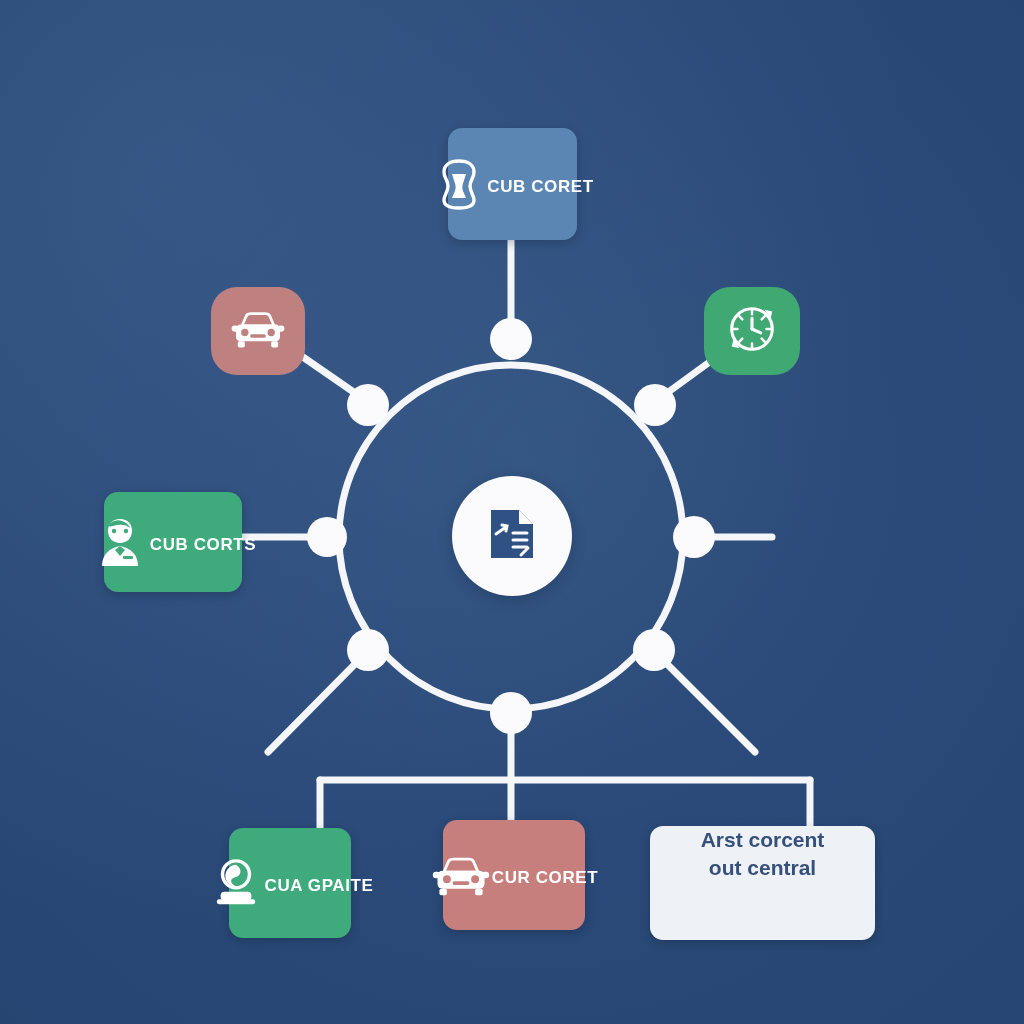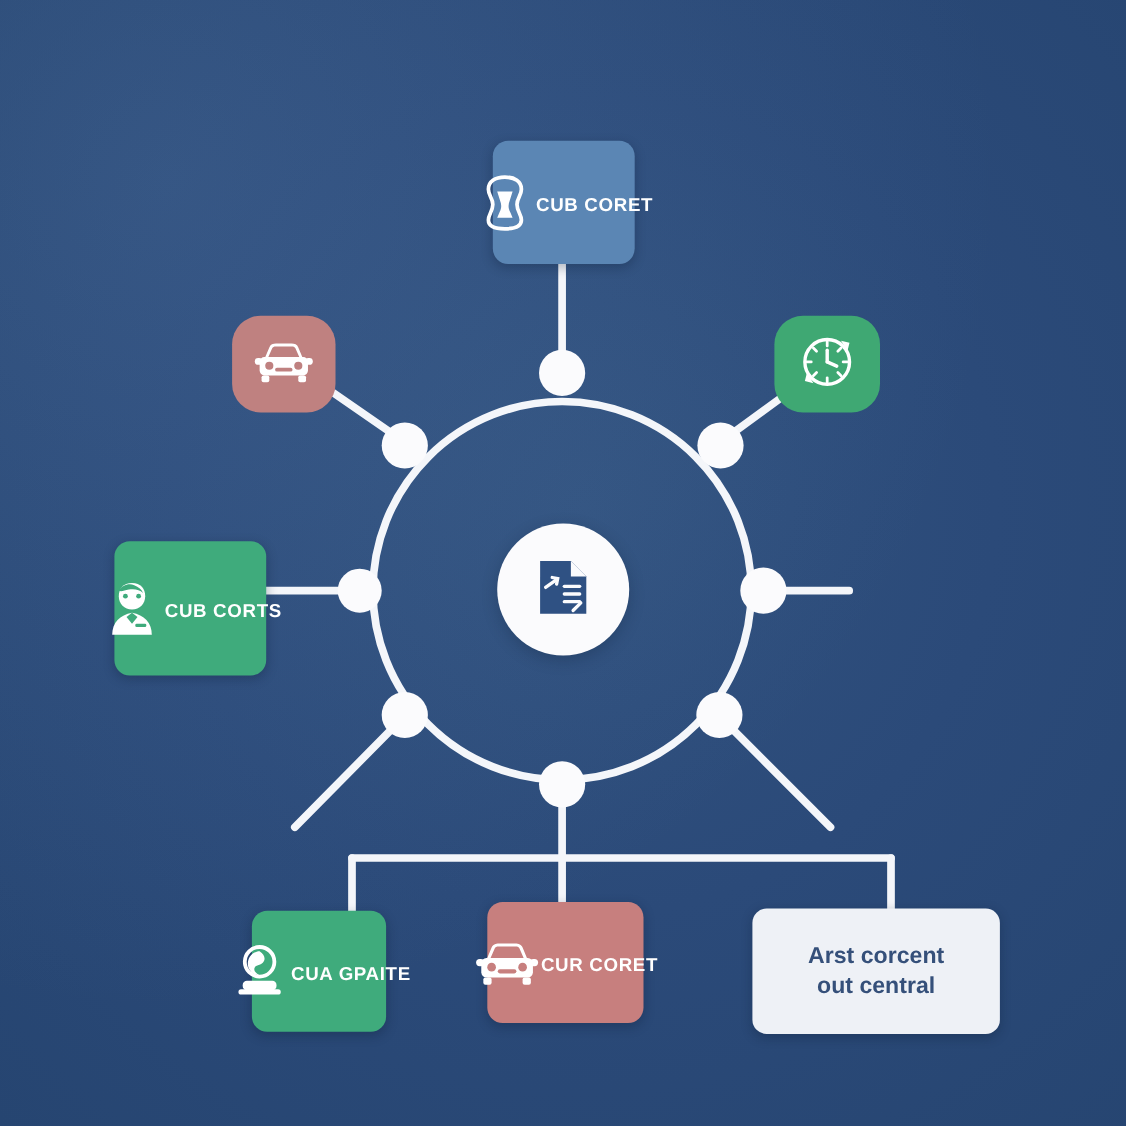--- a/index.html
+++ b/index.html
@@ -47,45 +47,45 @@
     font-size: 17px;
     font-weight: 600;
     letter-spacing: 0.6px;
     margin-top: 5px;
     text-align: center;
     white-space: nowrap;
   }
 
   
   .card-top     { left: 448px; top: 128px;  width: 129px; height: 112px; background: #5b86b4; }
-  .card-left    { left: 104px; top: 492px;  width: 138px; height: 122px; background: #3fab7c; }
+  .card-left    { left: 104px; top: 492px;  width: 138px; height: 100px; background: #3fab7c; }
   .card-right   { left: 772px; top: 492px;  width: 158px; height: 118px; background: #c77f7e; }
   .card-bl      { left: 229px; top: 828px;  width: 122px; height: 110px; background: #3fab7c; }
   .card-bm      { left: 443px; top: 820px;  width: 142px; height: 110px; background: #c77f7e; }
 
   
   .chip {
     position: absolute;
     display: flex;
     align-items: center;
     justify-content: center;
     border-radius: 26px;
   }
   .chip-nw { left: 211px; top: 287px; width: 94px; height: 88px; background: #bf8180; }
   .chip-ne { left: 704px; top: 287px; width: 96px; height: 88px; background: #3fa873; }
 
   
   .note-card {
     position: absolute;
-    left: 684px; top: 826px;
+    left: 650px; top: 826px;
     width: 225px; height: 114px;
     background: #eef1f6;
     border-radius: 13px;
     display: flex;
-    align-items: center;
+    align-items: flex-start;
     justify-content: center;
     box-shadow: 0 3px 10px rgba(12,26,48,0.28);
   }
   .note-text {
     color: #35507a;
     font-size: 21px;
     font-weight: 700;
     line-height: 1.32;
     text-align: center;
   }

